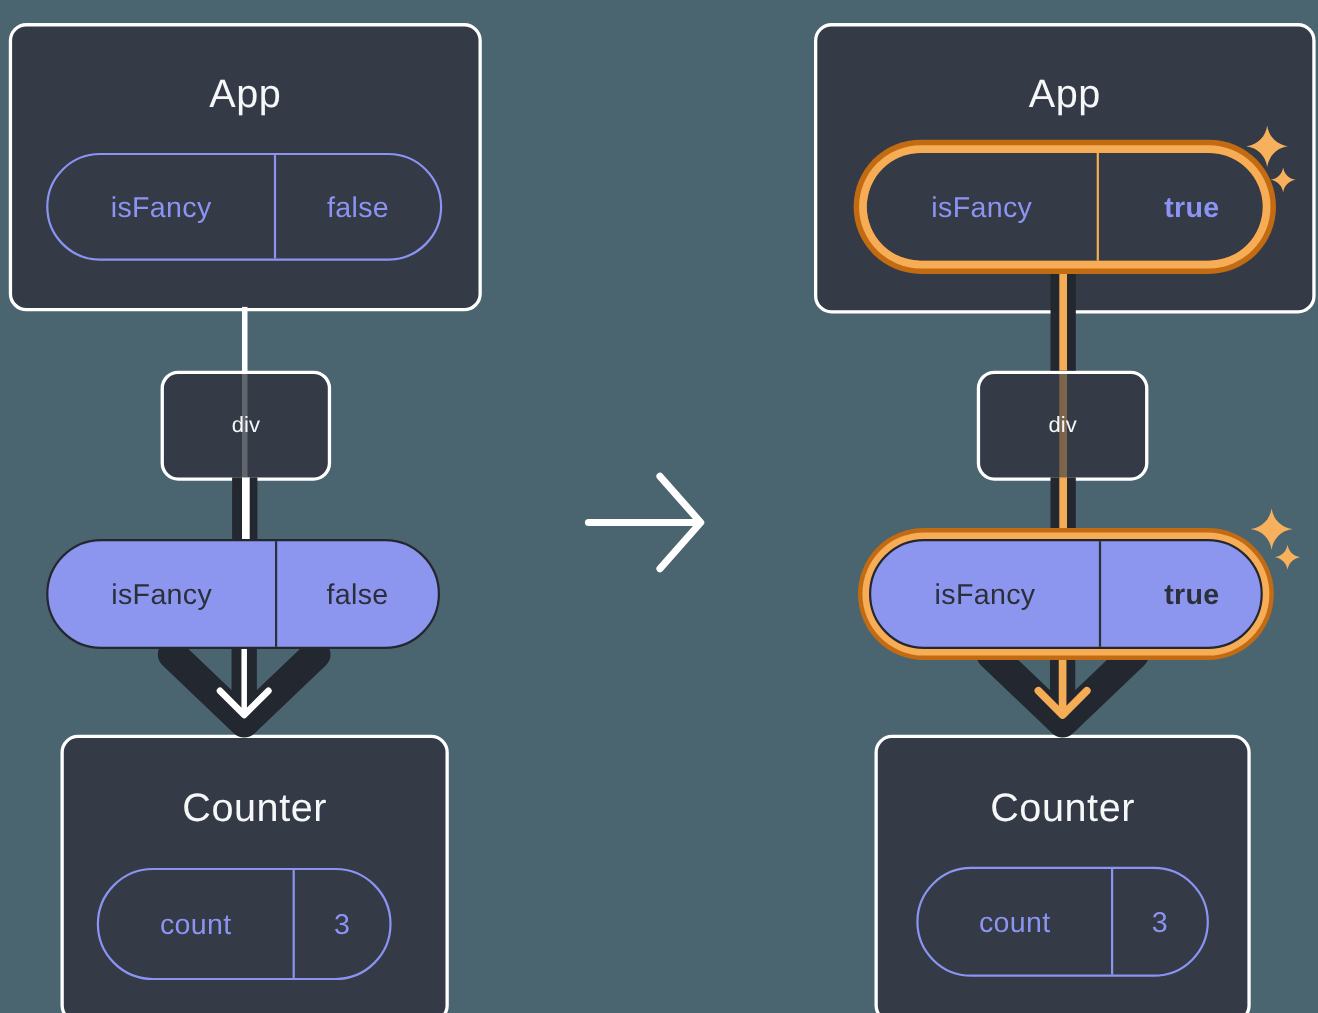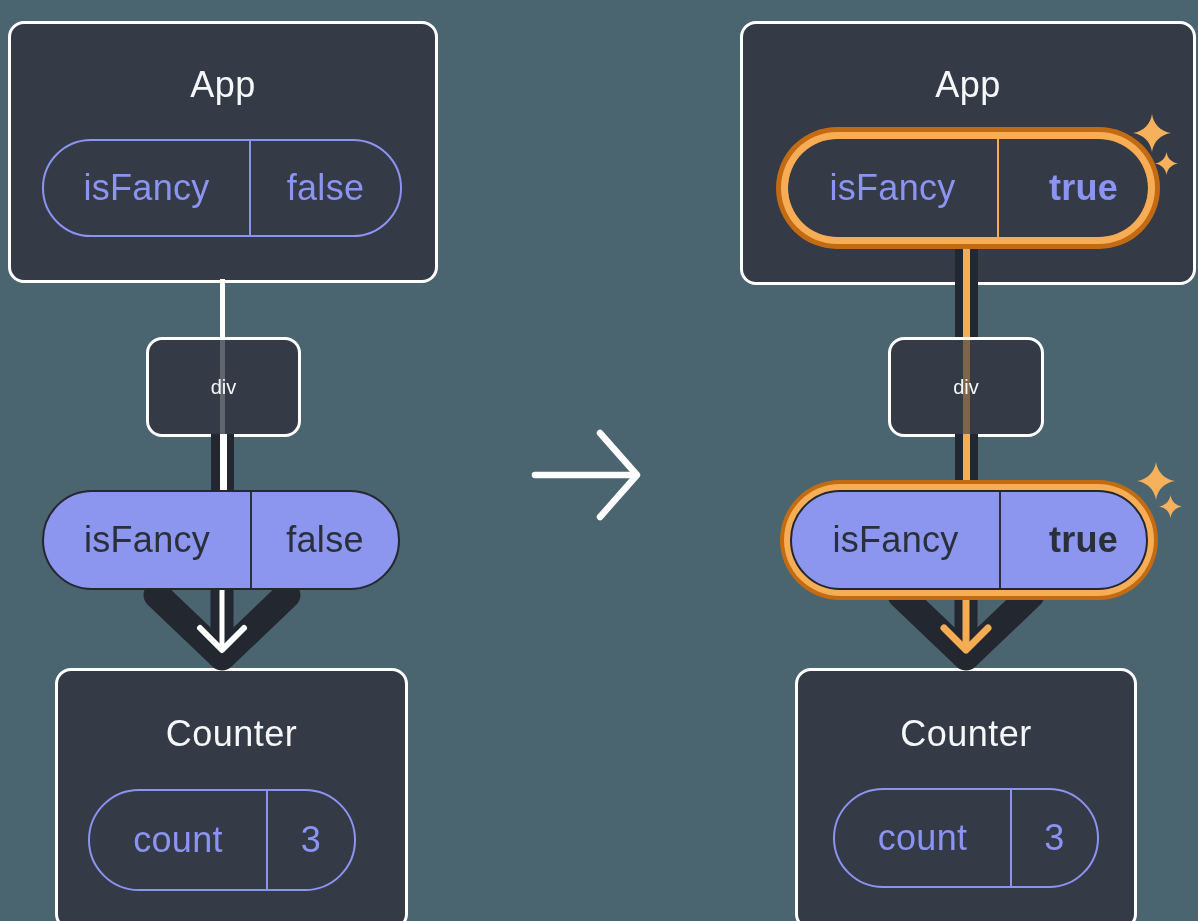--- a/index.html
+++ b/index.html
@@ -15,21 +15,21 @@
     position:absolute;left:0;right:0;text-align:center;
     color:#F6F7F9;font-size:36px;font-weight:500;letter-spacing:.5px;
   }
   .div-label{
     position:absolute;inset:0;display:flex;align-items:center;justify-content:center;
     color:#F6F7F9;font-size:20px;font-weight:500;z-index:2;
   }
   .pass-stripe{position:absolute;top:0;bottom:0;z-index:1;}
   .pill{
     position:absolute;display:flex;border-radius:999px;box-sizing:border-box;
-    z-index:4;font-size:36px;letter-spacing:.3px;text-align:right;
+    z-index:4;font-size:26px;letter-spacing:.3px;text-align:right;
   }
   .pill .cell{display:flex;align-items:center;justify-content:center;box-sizing:border-box;}
   .pill .cell-value{flex:1;border-left:2.5px solid currentColor;}
   .pill.outline-purple{border:2.5px solid #8B94F2;color:#8B94F2;}
   .pill.filled{background:#8C96EE;border:2.5px solid #23272F;color:#2A2F3A;}
   .pill.ring{box-shadow:0 0 0 6px #F7AD55,0 0 0 10px #C26B12;}
   .pill.ring-outline{
     color:#8B94F2;box-shadow:0 0 0 7px #F7AD55,0 0 0 12px #C26B12;
   }
   .pill.ring-outline .cell-value{border-left-color:#F7AD55;}

